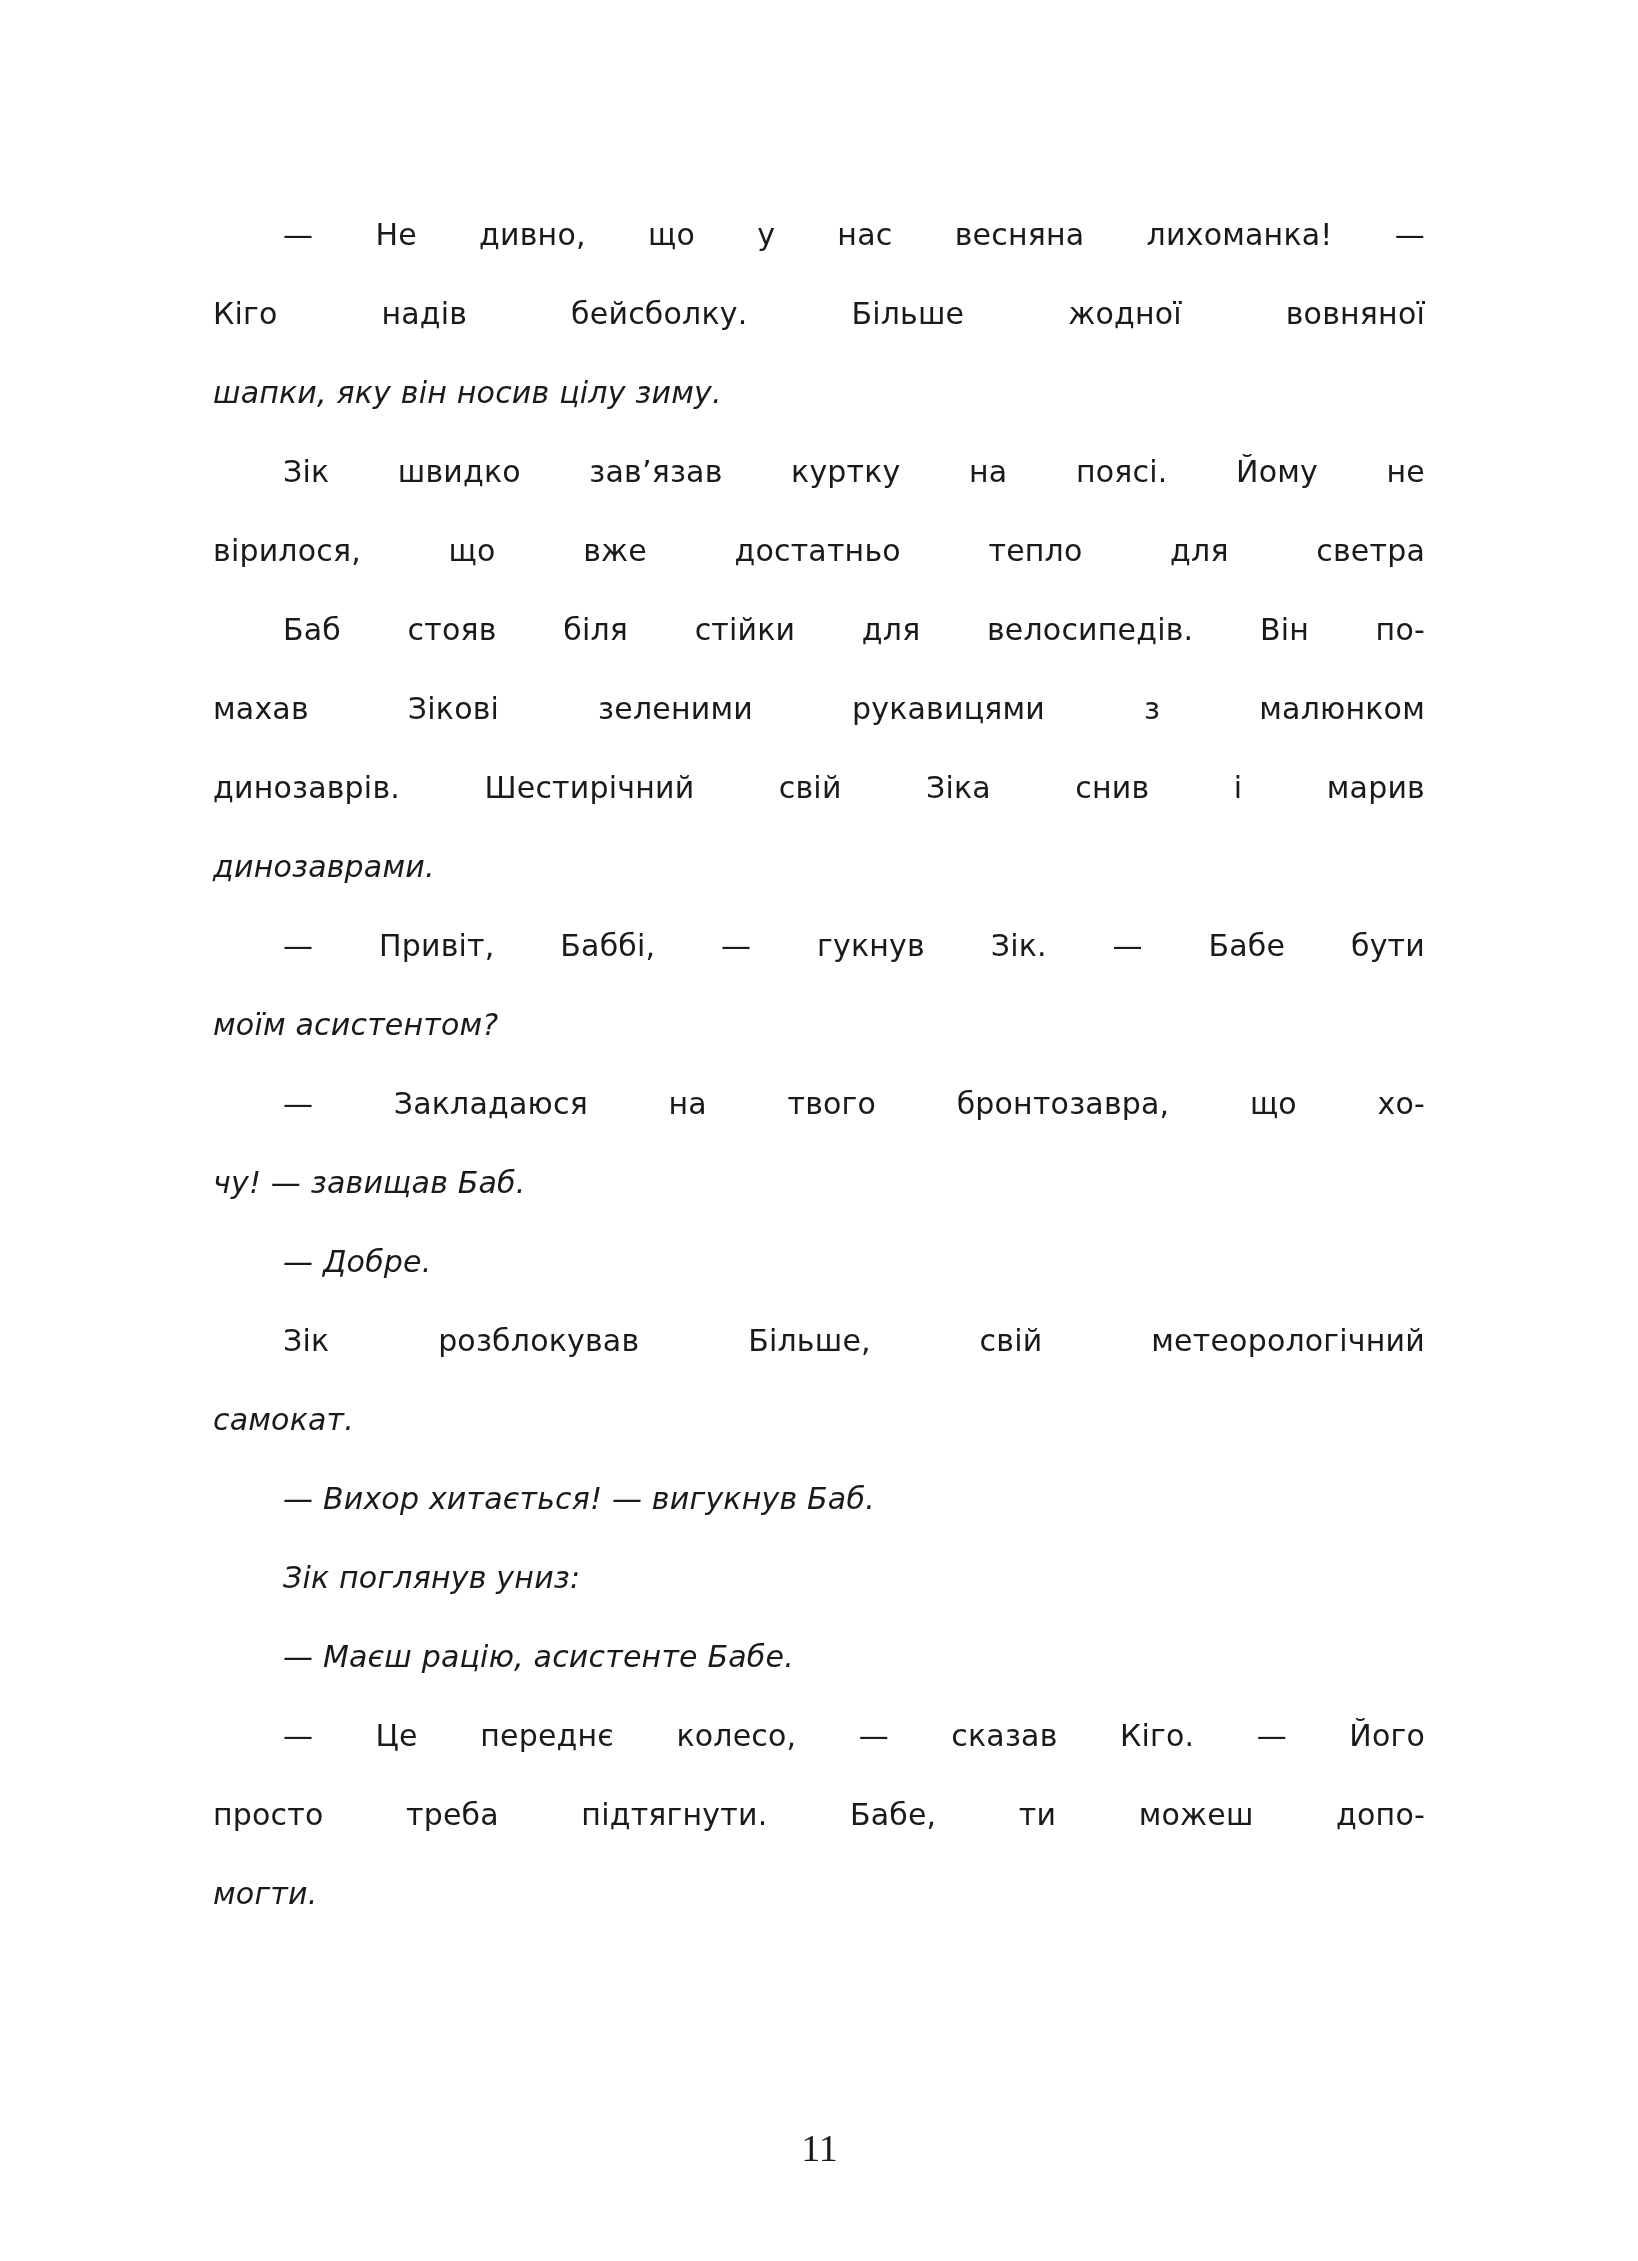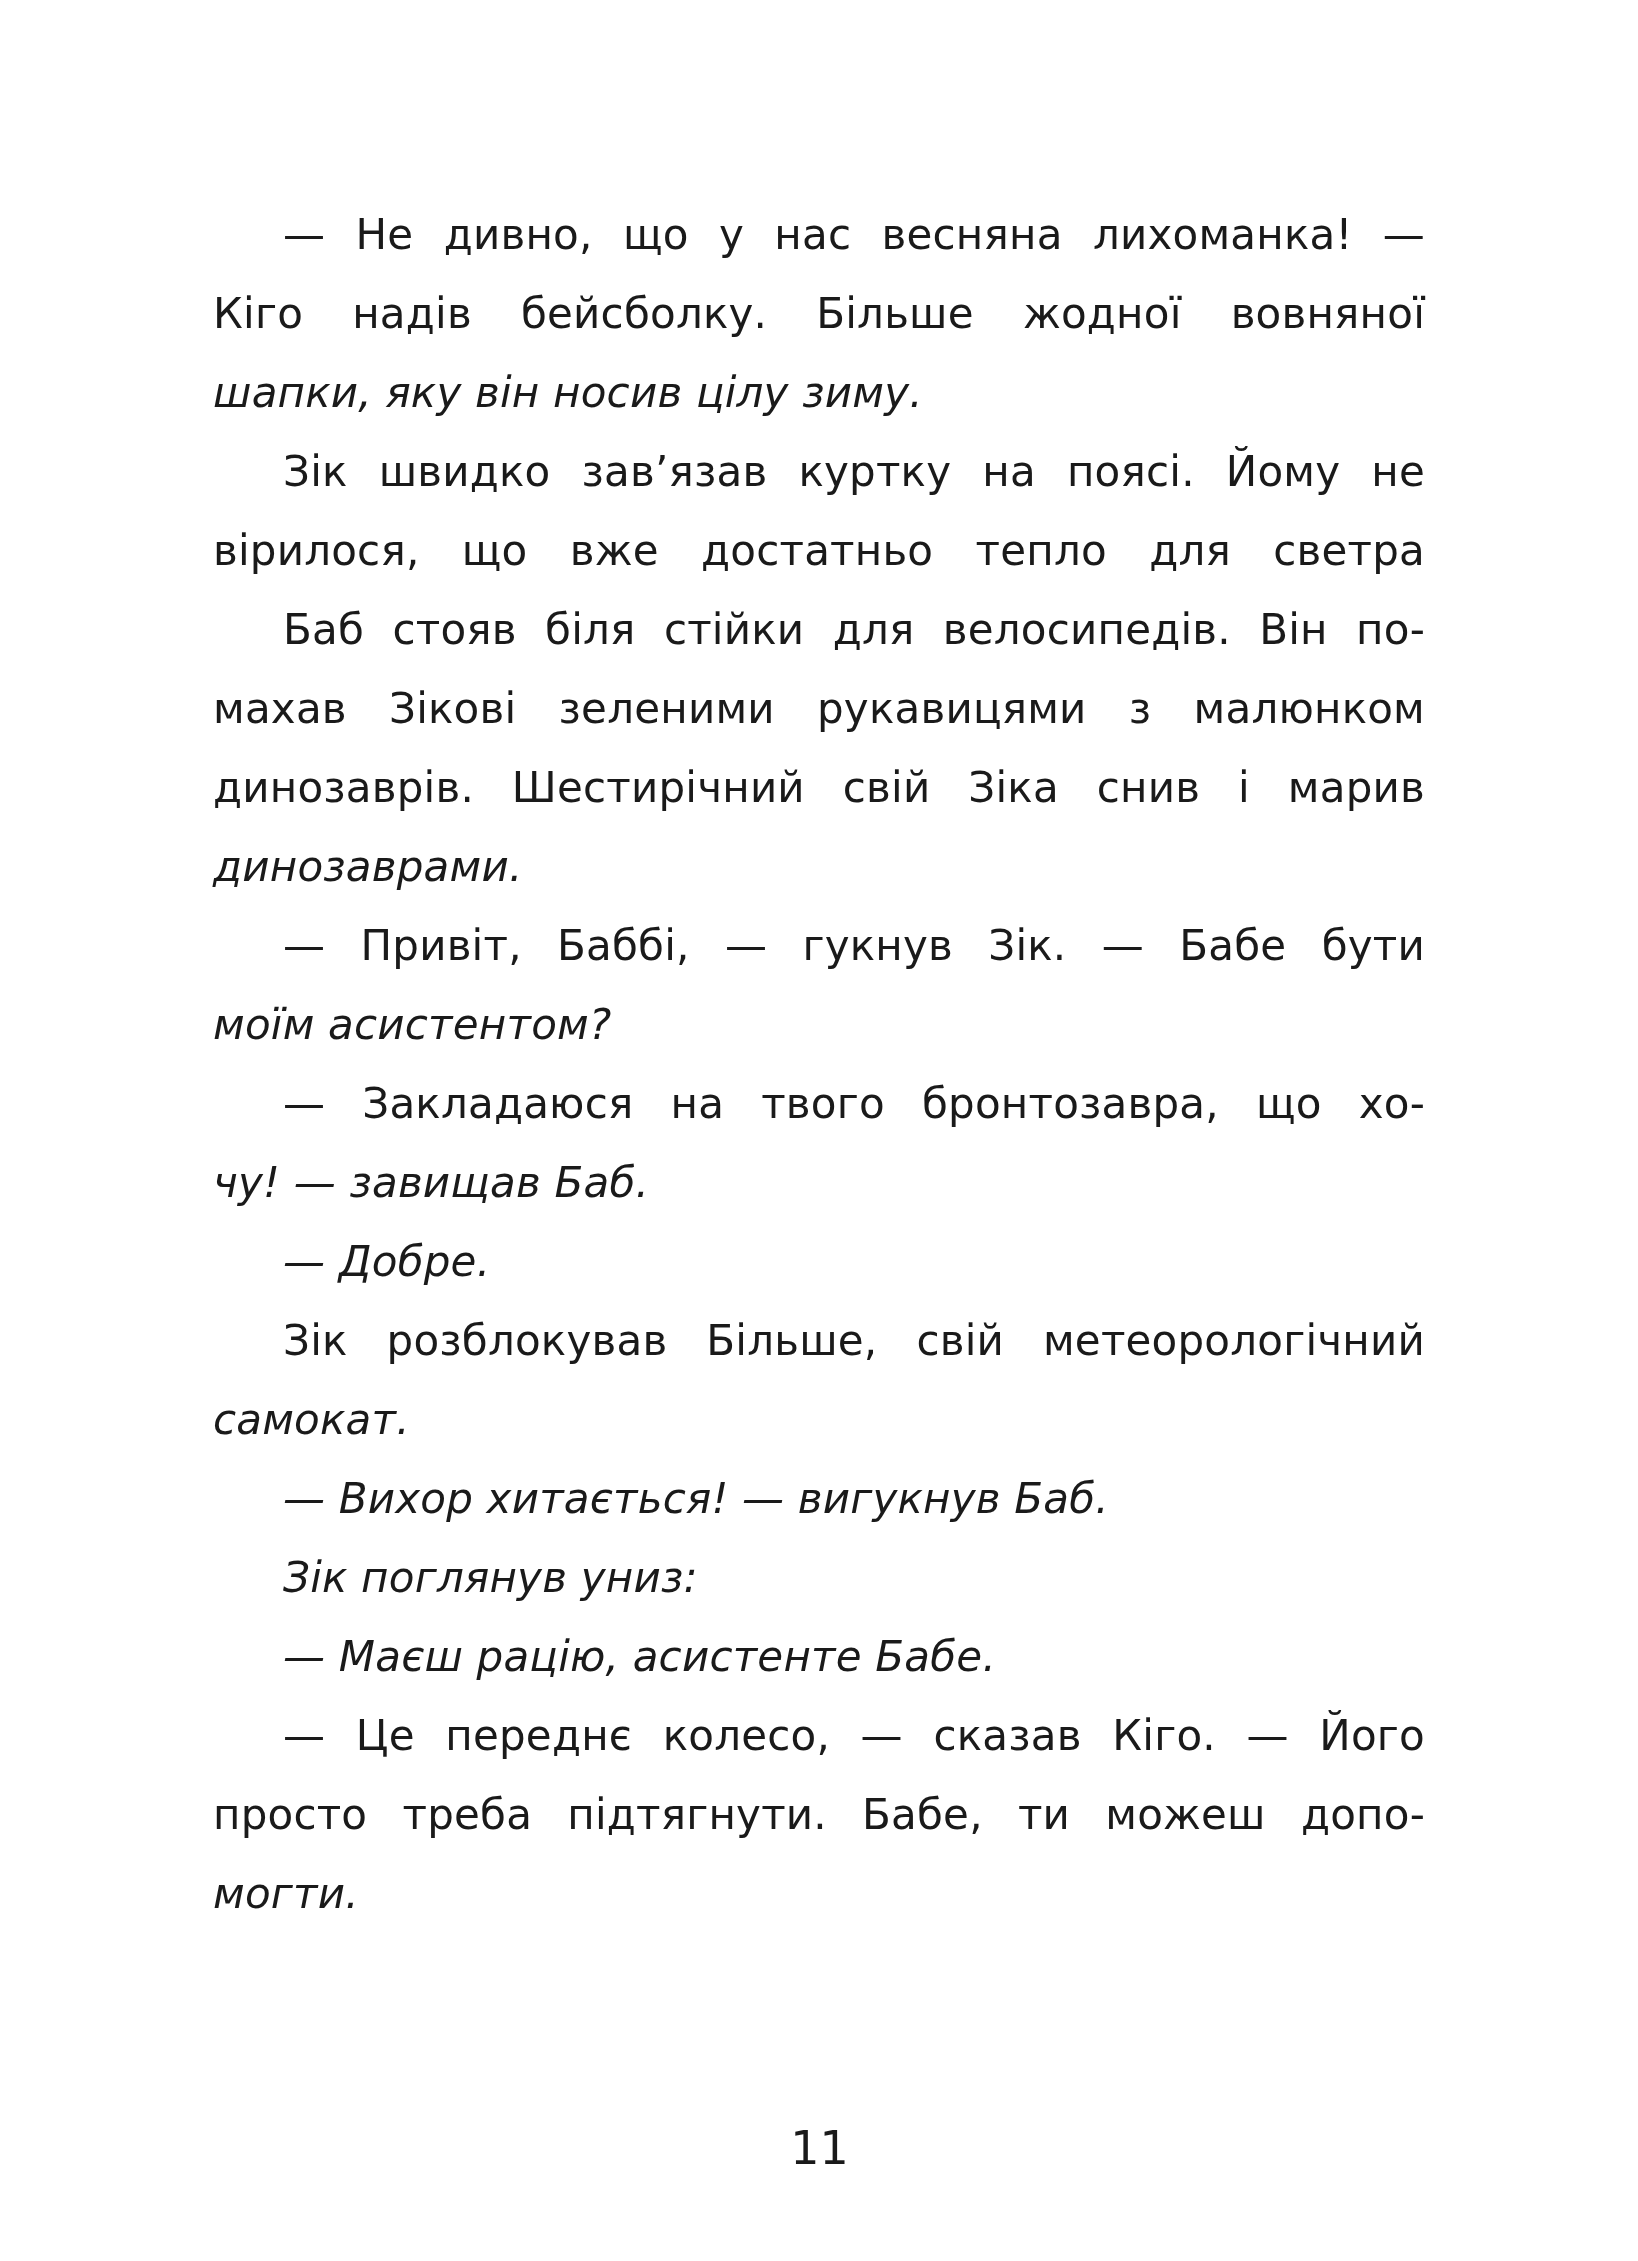--- a/index.html
+++ b/index.html
@@ -18,42 +18,43 @@
     .page {
       position: absolute;
       left: 213px;
       top: 195px;
       width: 1212px;
     }
     .line {
       display: block;
       height: 79px;
       line-height: 79px;
-      font-size: 42px;
+      font-size: 30px;
       white-space: nowrap;
       text-align: justify;
       text-align-last: justify;
       letter-spacing: 0.2px;
     }
     .line.indent {
       padding-left: 70px;
     }
     .line.last {
       text-align-last: left;
       font-style: italic;
     }
     .page-number {
       position: absolute;
       left: 0;
       width: 1639px;
       top: 2124px;
       text-align: center;
-      font-size: 46px;
+      font-size: 38px;
       line-height: 48px;
       color: #1a1a1a;
+      font-family: Liberation Serif, serif;
     }
   </style>
 </head>
 <body>
 
 <div class="page">
 
   <div>
     <span class="line indent">— Не дивно, що у нас весняна лихоманка! —</span>
     <span class="line">Кіго надів бейсболку. Більше жодної вовняної</span>

